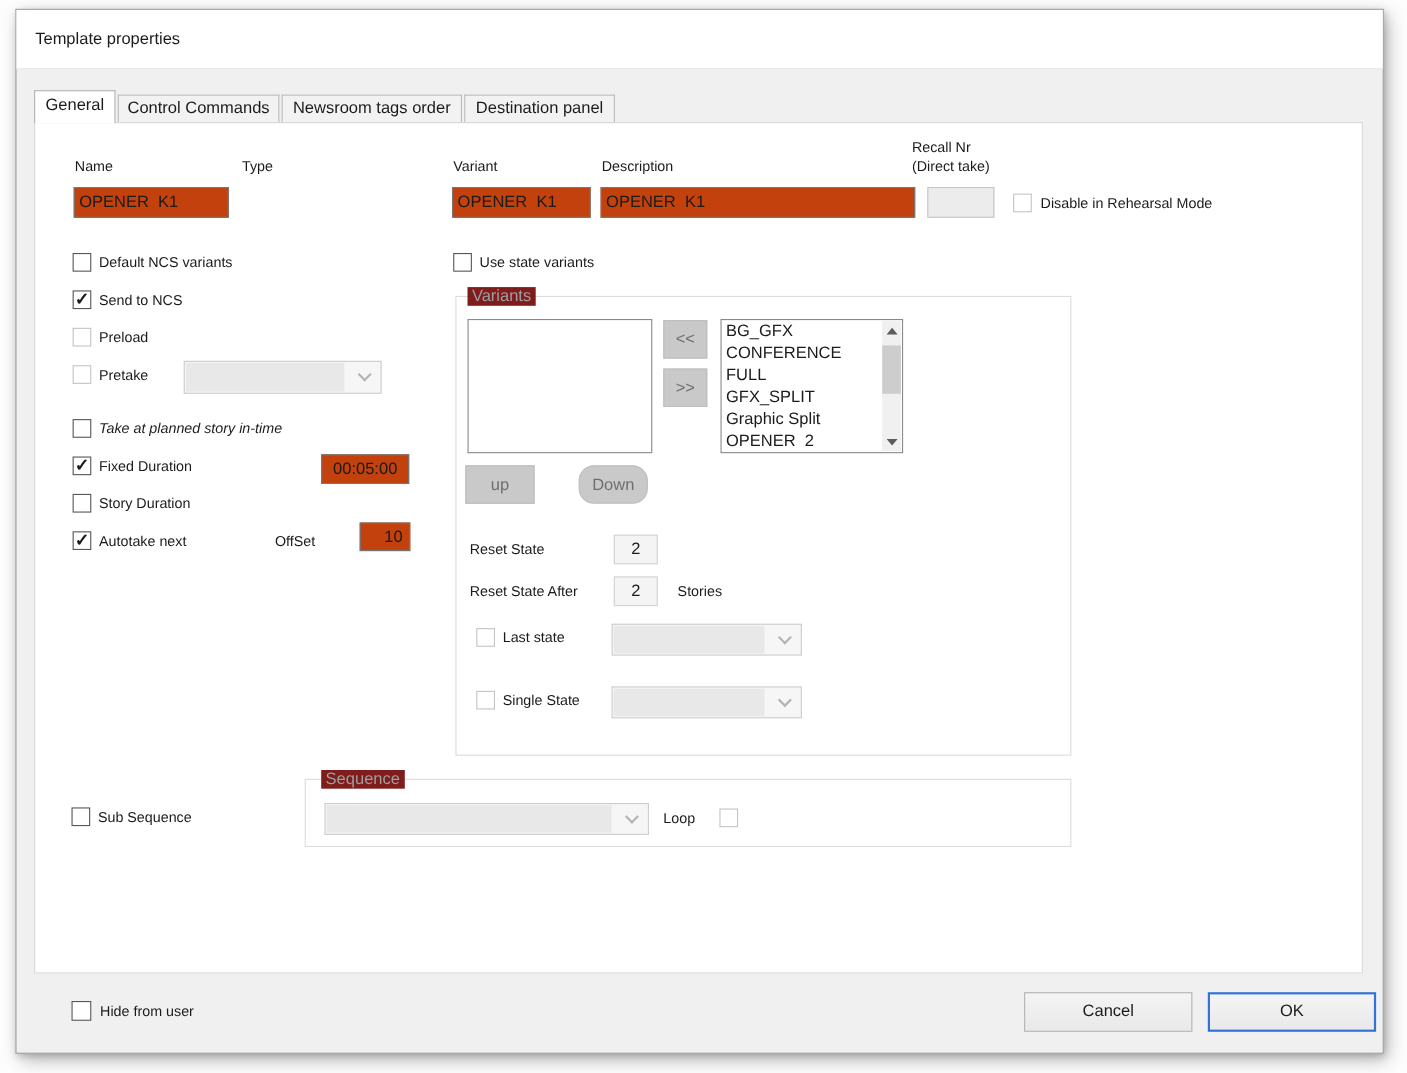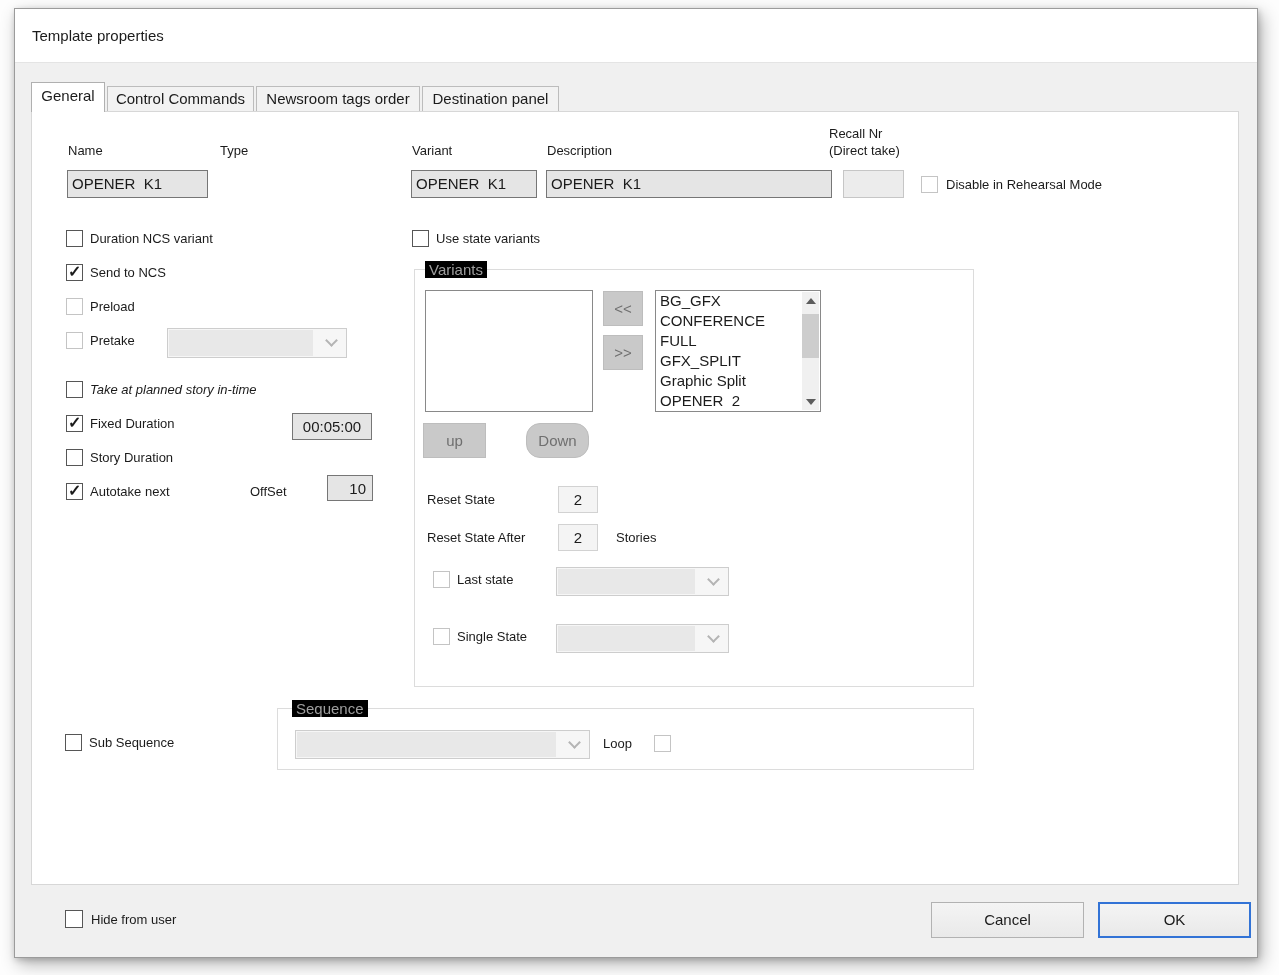--- a/index.html
+++ b/index.html
@@ -14,21 +14,21 @@
 
   
   .tab { position:absolute; height:25px; top:77px; background:#f2f2f2; border:1px solid #bcbcbc; border-bottom:none;
          font-size:15px; text-align:center; line-height:24px; z-index:1; }
   .tab.active { background:#ffffff; border-color:#b0b0b0; top:73px; height:30px; line-height:26px; z-index:3; }
 
   .panel { position:absolute; left:16px; top:102px; width:1208px; height:774px; background:#ffffff; border:1px solid #d7d7d7; z-index:2; }
 
   .lbl { position:absolute; font-size:13px; white-space:pre; }
 
-  .input { position:absolute; background:#e5e5e5; border:1px solid #767676; font-size:15px; line-height:25px; padding-left:4px; white-space:pre; overflow:hidden; }
+  .input { position:absolute; background:#c2410c; border:1px solid #767676; font-size:15px; line-height:25px; padding-left:4px; white-space:pre; overflow:hidden; }
   .input.dis { background:#ececec; border-color:#c6c6c6; }
   .input.boxed { background:#f4f4f4; border-color:#d2d2d2; text-align:center; padding-left:0; }
 
   
   .cb { position:absolute; width:17px; height:17px; background:#fff; border:1px solid #565656; }
   .cb.dis { border-color:#c4c4c4; }
   .cb.checked::after { content:"✓"; position:absolute; left:1px; top:-3px; font-size:16px; font-weight:bold; color:#1b1b1b; }
 
   
   .combo { position:absolute; background:#fff; border:1px solid #767676; }
@@ -37,21 +37,21 @@
   .combo.dis { background:#f6f6f6; border-color:#cdcdcd; }
   .combo.dis .fill { position:absolute; left:1px; top:1px; bottom:1px; right:33px; background:#e8e8e8; }
   .combo.dis .chev { border-color:#b4b4b4; }
   .combo .val { position:absolute; left:5px; top:3px; font-size:15px; white-space:pre; }
 
   
   .flatbtn { position:absolute; background:#c9c9c9; border:1px solid #bdbdbd; color:#6f6f6f; font-size:15px; text-align:center; }
 
   
   .grp { position:absolute; border:1px solid #dcdcdc; }
-  .grp-label { position:absolute; top:-9px; background:#000000; padding:0 4px; font-size:15px; color:#9e9e9e; }
+  .grp-label { position:absolute; top:-9px; background:#7f1d1d; padding:0 4px; font-size:15px; color:#9e9e9e; }
 
   .listbox { position:absolute; background:#fff; border:1px solid #898989; overflow:hidden; }
   .li { font-size:15px; line-height:20px; padding-left:4px; white-space:pre; }
 
   
   .sb { position:absolute; top:1px; right:1px; bottom:1px; width:17px; background:#f0f0f0; }
   .sb-btn { position:absolute; left:0; width:17px; height:17px; background:#f0f0f0; }
   .tri-up { position:absolute; left:4px; top:6px; width:0; height:0; border-left:5px solid transparent; border-right:5px solid transparent; border-bottom:6px solid #5c5c5c; }
   .tri-down { position:absolute; left:4px; top:6px; width:0; height:0; border-left:5px solid transparent; border-right:5px solid transparent; border-top:6px solid #5c5c5c; }
   .sb-thumb { position:absolute; left:0; width:17px; background:#cdcdcd; }
@@ -84,21 +84,21 @@
     <div class="lbl" style="left:797px; top:31px;">(Direct take)</div>
 
     <div class="input" style="left:35px; top:58px; width:141px; height:28px;">OPENER  K1</div>
     <div class="input" style="left:379px; top:58px; width:126px; height:28px;">OPENER  K1</div>
     <div class="input" style="left:514px; top:58px; width:286px; height:28px;">OPENER  K1</div>
     <div class="input dis" style="left:811px; top:58px; width:61px; height:28px;"></div>
     <div class="cb dis" style="left:889px; top:64px;"></div>
     <div class="lbl" style="left:914px; top:65px;">Disable in Rehearsal Mode</div>
 
     <div class="cb" style="left:34px; top:118px;"></div>
-    <div class="lbl" style="left:58px; top:119px;">Duration NCS variant</div>
+    <div class="lbl" style="left:58px; top:119px;">Default NCS variants</div>
 
     <div class="cb checked" style="left:34px; top:152px;"></div>
     <div class="lbl" style="left:58px; top:153px;">Send to NCS</div>
 
     <div class="cb dis" style="left:34px; top:186px;"></div>
     <div class="lbl" style="left:58px; top:187px;">Preload</div>
 
     <div class="cb dis" style="left:34px; top:220px;"></div>
     <div class="lbl" style="left:58px; top:221px;">Pretake</div>
     <div class="combo dis" style="left:135px; top:216px; width:180px; height:30px;">

